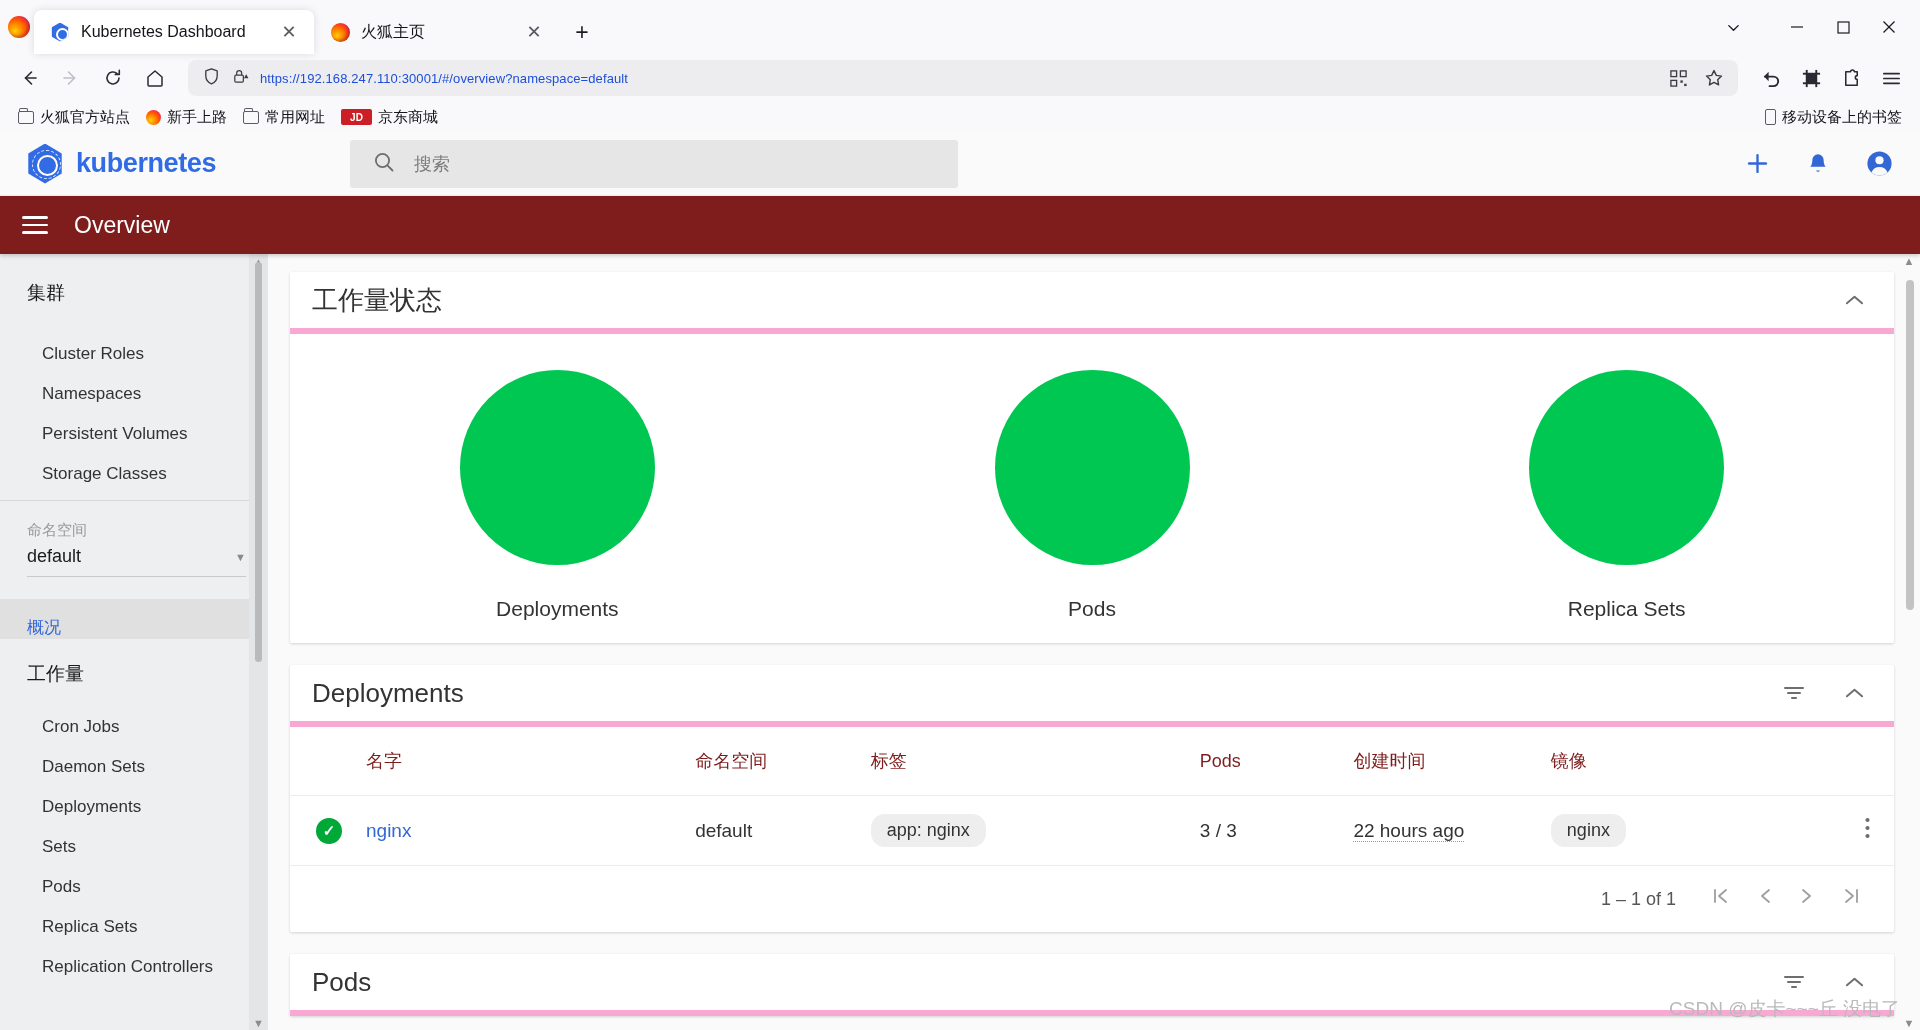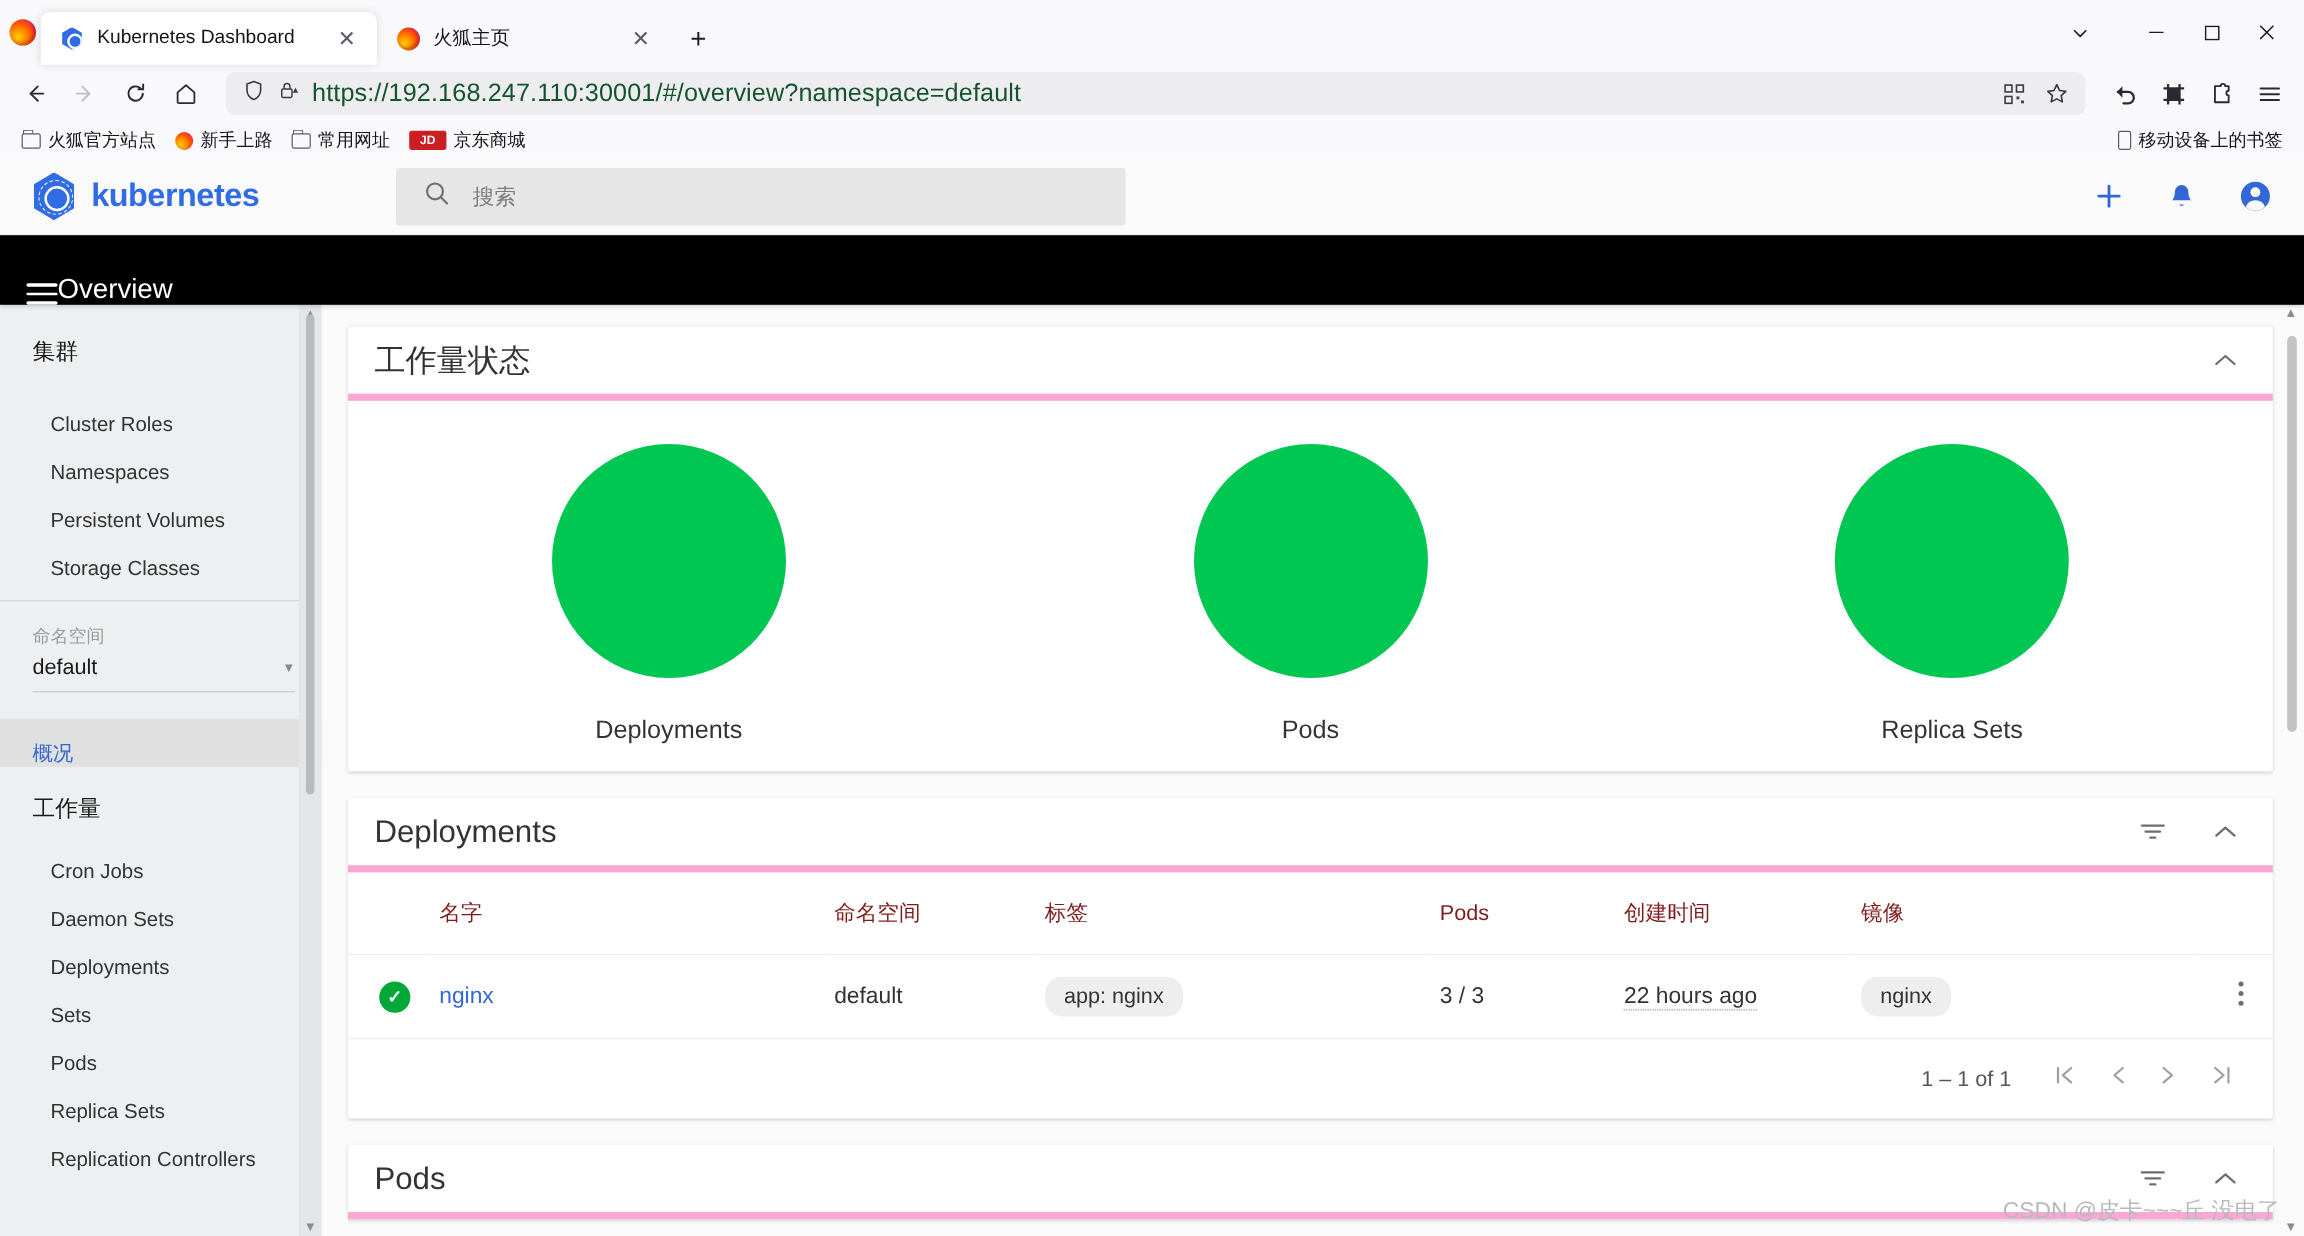--- a/index.html
+++ b/index.html
@@ -64,21 +64,21 @@
   .nav-btn {
     width: 38px; height: 38px; border-radius: 6px; display: flex;
     align-items: center; justify-content: center; color: #4a4a55;
   }
   .nav-btn.disabled { color: #bfbfc9; }
   .urlbar {
     flex: 1; height: 36px; background: #ededf0; border-radius: 8px;
     display: flex; align-items: center; gap: 10px; padding: 0 8px 0 14px;
     margin: 0 10px; position: relative;
   }
-  .url-text { font-size: 21px; color: #14532d; letter-spacing: .1px; }
+  .url-text { font-size: 13px; color: #1d4ed8; letter-spacing: .1px; }
   .url-right { margin-left: auto; display: flex; align-items: center; gap: 4px; }
   .url-icon-btn { width: 32px; height: 32px; display: flex; align-items: center; justify-content: center; color: #3b3b45; }
   .toolbar-right { display: flex; align-items: center; gap: 2px; }
   .tb-btn { width: 38px; height: 38px; display: flex; align-items: center; justify-content: center; color: #2b2a33; }
 
   .bookmarkbar {
     height: 30px; display: flex; align-items: center; gap: 0;
     padding: 0 10px; background: #f9f9fb; font-size: 15px; color: #15141a; flex: 0 0 30px;
   }
   .bm {
@@ -124,29 +124,29 @@
     margin: -8.5px 0 0 -8.5px; border-radius: 50%; border: 2.4px solid #fff;
   }
   .k-logo-mark::before {
     content: ""; position: absolute; left: 50%; top: 50%; width: 27px; height: 27px;
     margin: -13.5px 0 0 -13.5px; border-radius: 50%;
     border: 1.6px dashed rgba(255,255,255,.85);
   }
   .k-logo-text { font-size: 27px; color: #326ce5; font-weight: 600; letter-spacing: -0.4px; }
   .k-search {
     width: 608px; height: 48px; background: #e6e6e6; border-radius: 3px;
-    display: flex; align-items: center; gap: 18px; padding: 0 22px; margin-left: 36px;
+    display: flex; align-items: center; gap: 18px; padding: 0 22px; margin-left: 56px;
   }
   .k-search-ph { font-size: 18px; color: #7c7c7c; }
   .k-top-actions { margin-left: auto; display: flex; align-items: center; gap: 34px; }
   .k-top-icon { color: #326ce5; display: flex; align-items: center; justify-content: center; }
 
   .k-titlebar {
-    height: 58px; background: #000000; display: flex; align-items: flex-end;
-    padding: 0 0 0 22px; flex: 0 0 58px;
+    height: 58px; background: #7f1d1d; display: flex; align-items: center;
+    padding: 0 0 0 22px; gap: 26px; flex: 0 0 58px;
     box-shadow: 0 2px 4px rgba(0,0,0,.18); z-index: 5;
   }
   .hamburger { width: 26px; display: flex; flex-direction: column; gap: 5px; }
   .hamburger span { height: 2.6px; background: #fff; border-radius: 2px; display: block; }
   .k-title { color: #fff; font-size: 23px; font-weight: 500; }
 
   .k-body { flex: 1; display: flex; overflow: hidden; background: #fafafa; }
 
   
   .k-sidebar {

